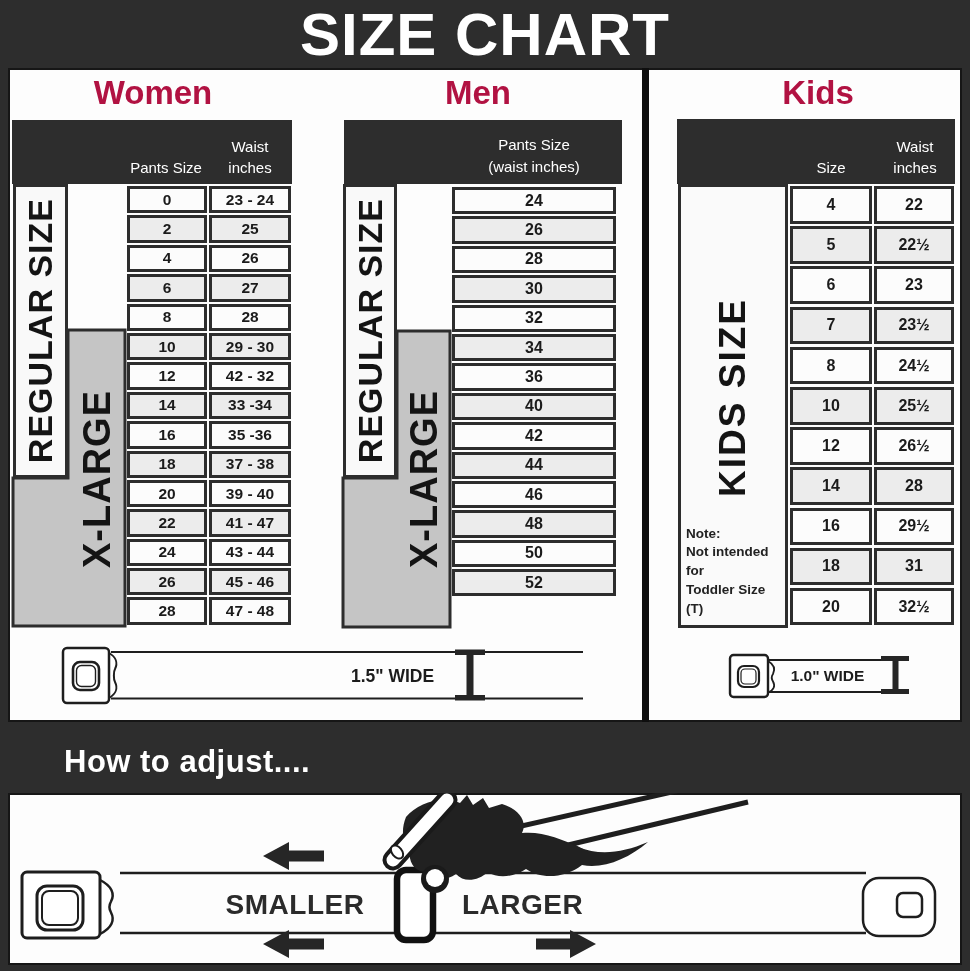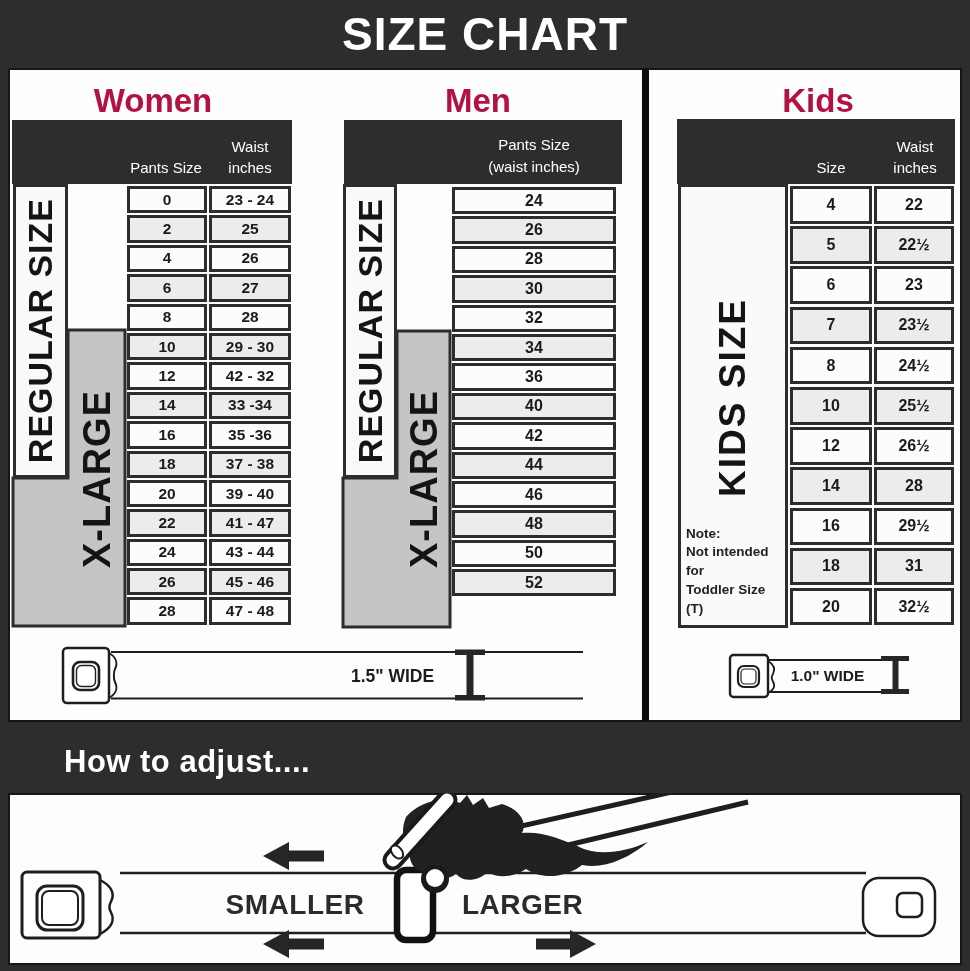--- a/index.html
+++ b/index.html
@@ -7,27 +7,27 @@
   .stage {
     position:relative; width:970px; height:971px; overflow:hidden;
     background:#2d2d2d;
     font-family:"Liberation Sans","DejaVu Sans",sans-serif;
     color:#1c1c1c;
   }
   .abs { position:absolute; }
   
   .banner { left:0; top:0; width:970px; height:68px; background:#2d2d2d;
             display:flex; align-items:center; justify-content:center; }
-  .banner-title { color:#fff; font-size:46px; font-weight:bold; letter-spacing:1px; }
+  .banner-title { color:#fff; font-size:60px; font-weight:bold; letter-spacing:1px; }
   
   .main-panel { left:8px; top:68px; width:954px; height:654px; background:#fdfdfd; border:2px solid #161616; }
   .divider { left:642px; top:68px; width:7px; height:654px; background:#0e0e0e; }
   .bottom-panel { left:8px; top:793px; width:954px; height:172px; background:#fdfdfd; border:2px solid #161616; }
   
-  .sec-title { font-size:33px; font-weight:bold; text-align:center; letter-spacing:0;margin-top:8px; }
+  .sec-title { font-size:33px; font-weight:bold; text-align:center; letter-spacing:0; }
   
   .thead { background:#2d2d2d; }
   .hlabel { color:#fff; font-size:15px; font-weight:500; text-align:center; line-height:1.45; }
   .h-bottom { display:flex; flex-direction:column; justify-content:flex-end; align-items:center; padding-bottom:5px; }
   
   .regular-box { background:#f9f9f9; border:3px solid #2d2d2d; display:flex; align-items:center; justify-content:center; }
   .vtext { writing-mode:vertical-rl; transform:rotate(180deg); font-weight:bold; white-space:nowrap; color:#141414; }
   .v-reg { font-size:34px; letter-spacing:1px; }
   .v-xl  { font-size:38px; letter-spacing:1px; }
   .v-kid { font-size:37px; letter-spacing:2px; }

